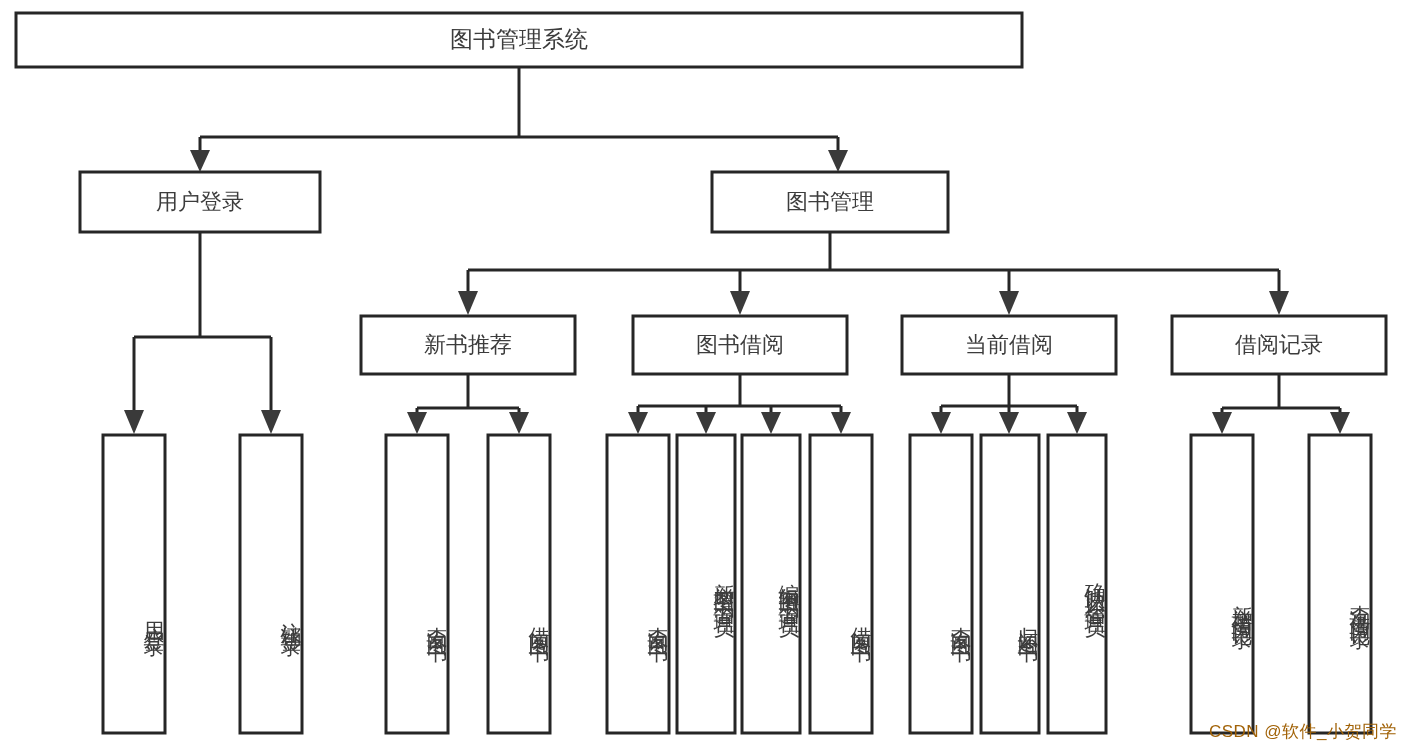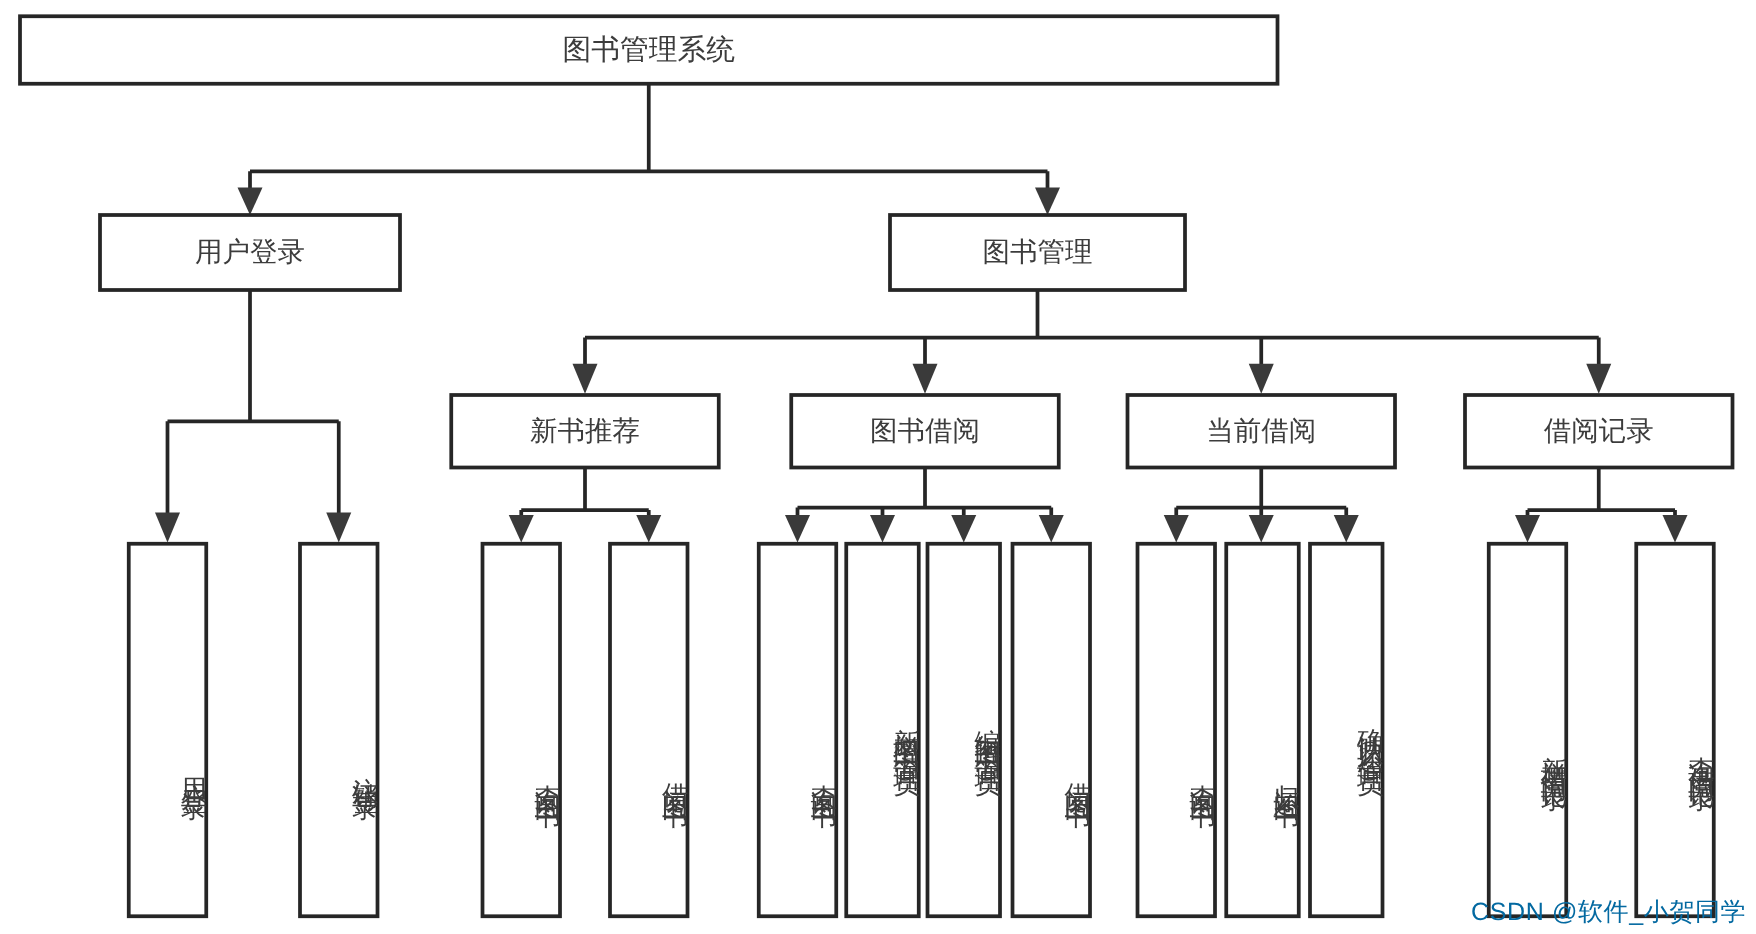--- a/index.html
+++ b/index.html
@@ -64,22 +64,22 @@
     align-items: flex-start;
     justify-content: center;
     white-space: nowrap;
     pointer-events: none;
   }
   .watermark {
     position: absolute;
     right: 8px;
     bottom: 4px;
     font-family: "Liberation Sans", "DejaVu Sans", sans-serif;
-    font-size: 20px;
-    color: #0369a1;
+    font-size: 17px;
+    color: #a16207;
     letter-spacing: 0.5px;
     white-space: nowrap;
   }
 </style>
 </head>
 <body>
 
 <div id="diagram-root">
 
   <svg id="flow" viewBox="0 0 1405 747">

